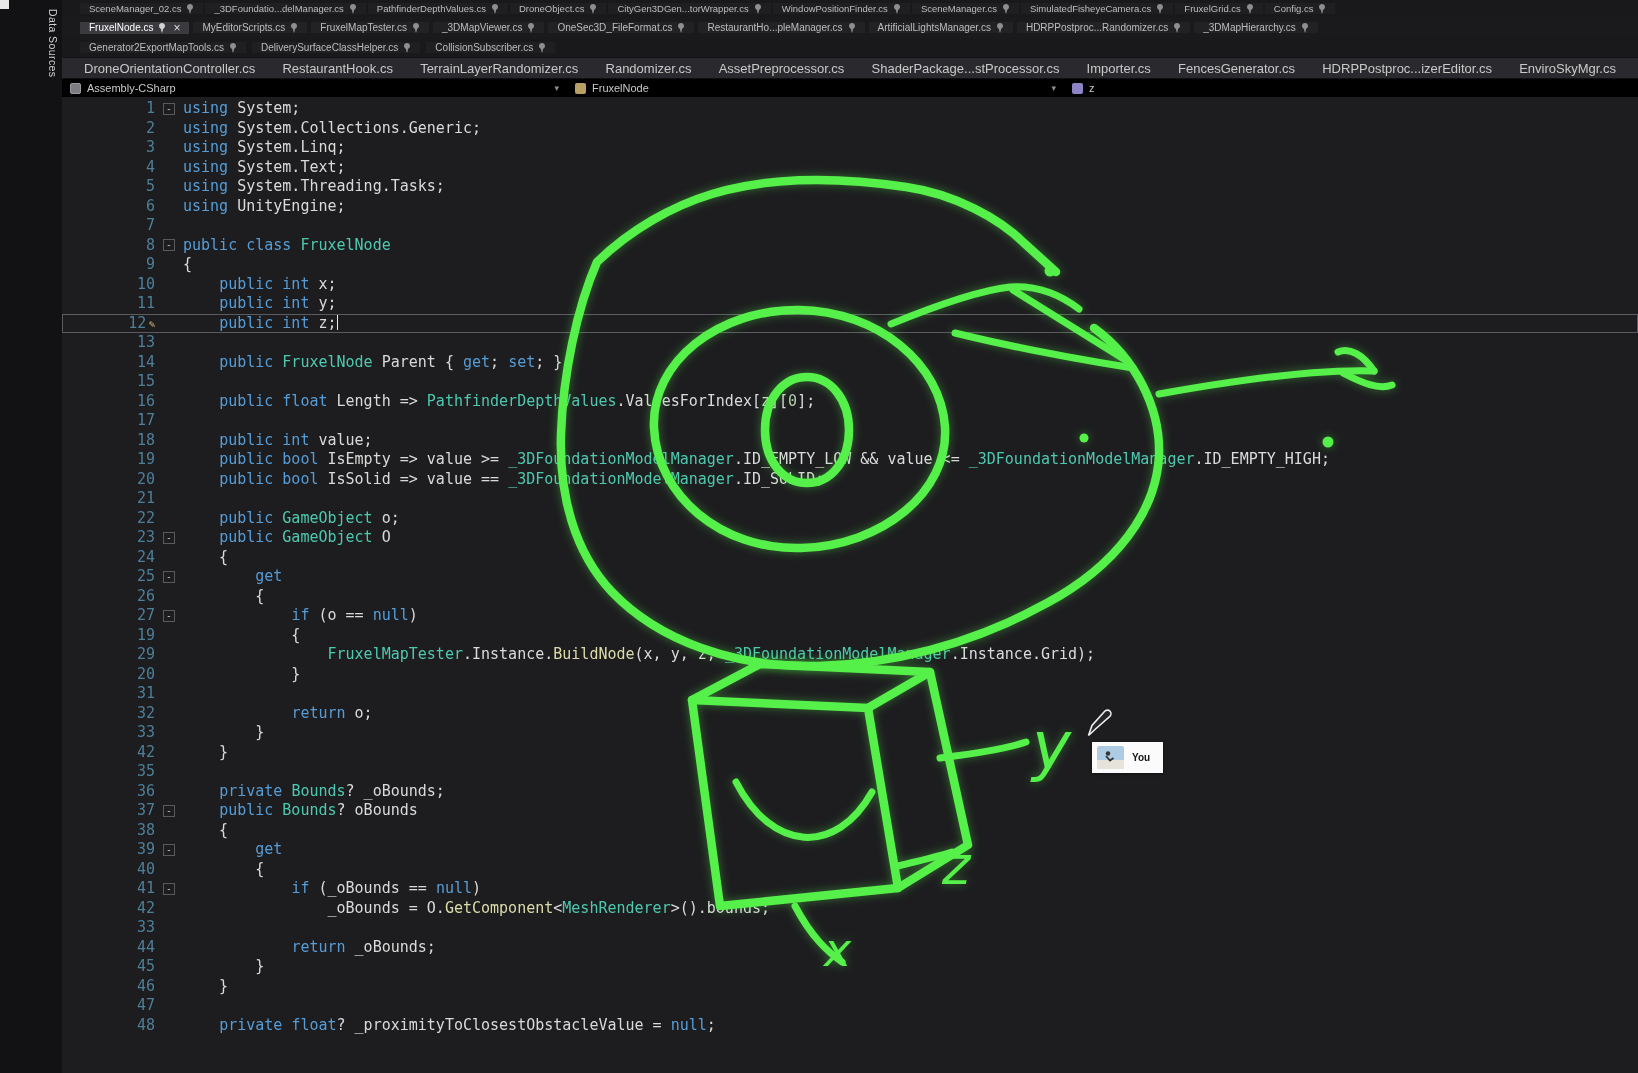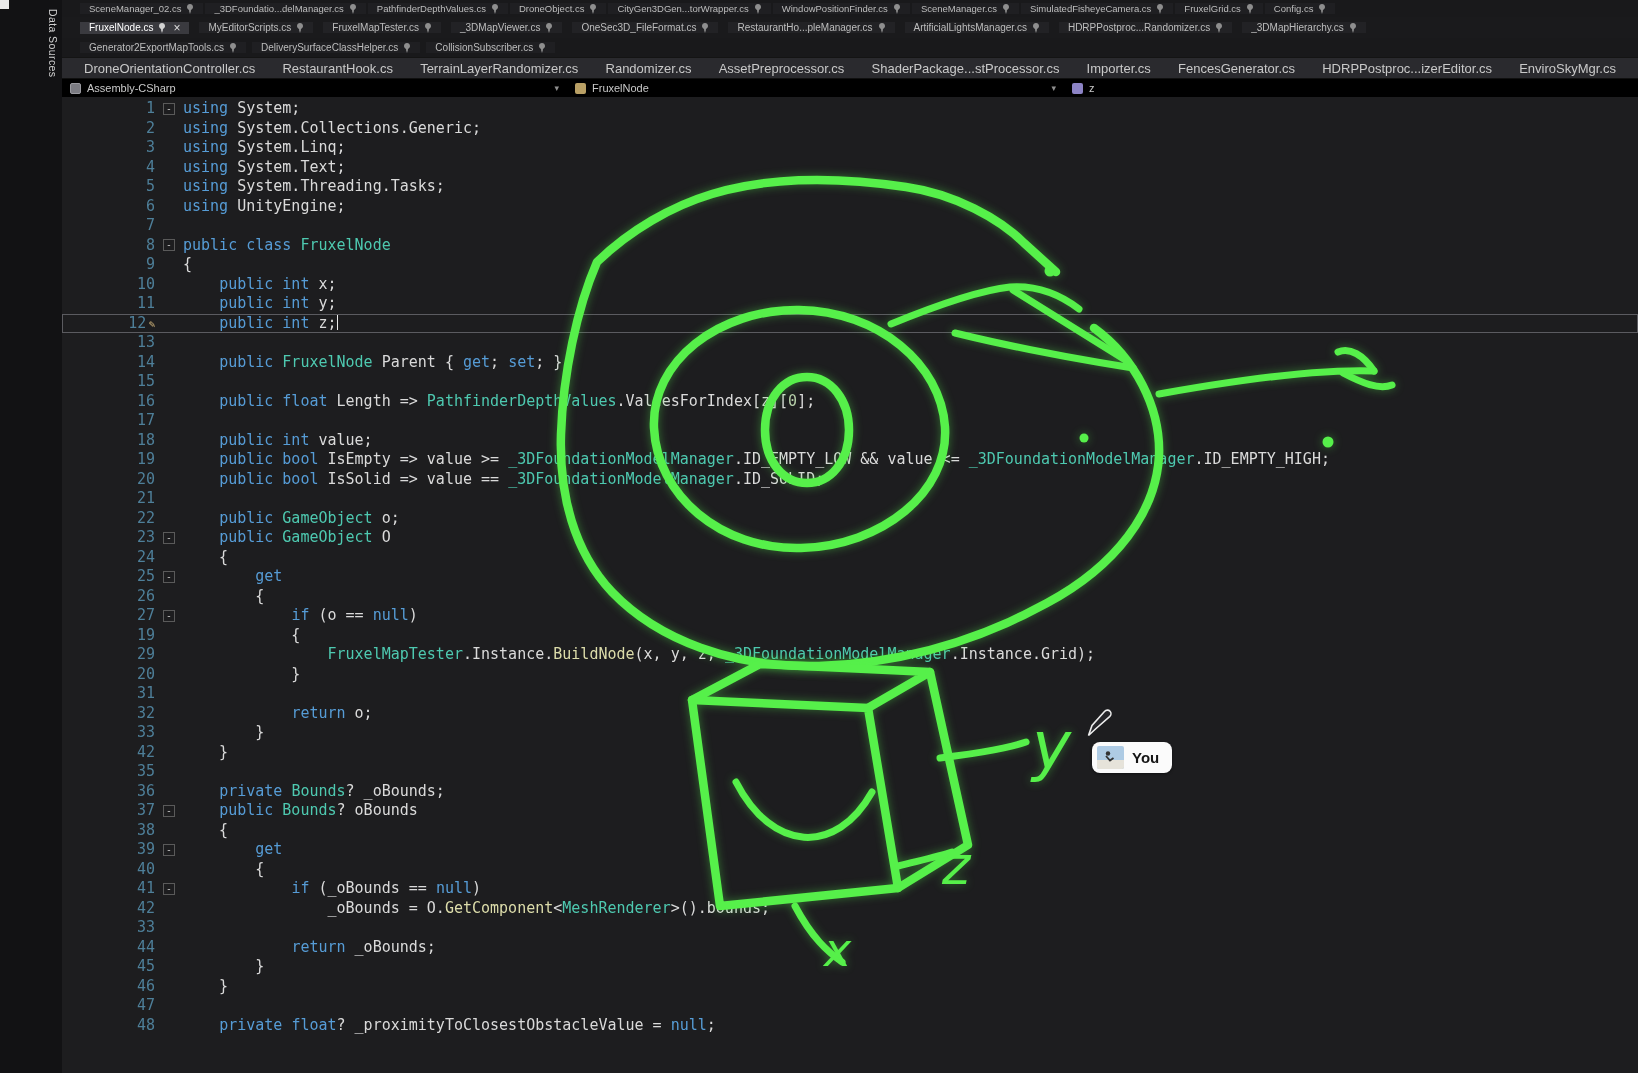--- a/index.html
+++ b/index.html
@@ -6,21 +6,21 @@
   html,body{background:#000}
   .app{position:relative;width:1638px;height:1073px;overflow:hidden;background:#1d1d1f;
        font-family:"Liberation Sans","DejaVu Sans",sans-serif;cursor:default}
   .corner-dot{position:absolute;left:0;top:0;width:9px;height:9px;background:#e9e9e9;z-index:6}
   .side-strip{position:absolute;left:0;top:0;bottom:0;width:62px;background:#121214;z-index:2}
   .side-tab{position:absolute;top:9px;right:3px;writing-mode:vertical-rl;font-size:10.5px;
             color:#cfcfcf;letter-spacing:.4px}
   .main{position:absolute;left:62px;top:0;right:0;bottom:0}
   .tabrow{display:flex;align-items:center;overflow:hidden}
   .r1{height:17px;background:#19191b;padding-left:18px;gap:2px}
-  .r2{height:21px;background:#1a1a1c;padding-left:18px;gap:10px}
+  .r2{height:21px;background:#1a1a1c;padding-left:18px;gap:4px}
   .r3{height:19px;background:#19191b;padding-left:18px;gap:6px}
   .r4{height:21px;background:#2a2a2e;padding:0 22px;justify-content:space-between;
       border-top:1px solid #141414;align-items:center}
   .tab{display:flex;align-items:center;gap:5px;padding:0 9px;background:#222225;color:#bdbdbd;
        font-size:10px;white-space:nowrap}
   .r1 .tab{font-size:9.5px;background:#1f1f22}
   .r3 .tab{font-size:10px;background:#1f1f22}
   .tab.active{background:#3a3a3f;color:#fff}
   .tab.flat{background:transparent;font-size:13px;color:#c9c9c9;padding:0}
   .pin{display:flex;color:#8e8e8e}
@@ -53,22 +53,22 @@
   .sm{color:var(--c-m)} .sn{color:var(--c-n)}
   .drawing{position:absolute;inset:0;width:100%;height:100%;z-index:40;pointer-events:none}
   .ann-stroke{fill:none;stroke:var(--ann);stroke-linecap:round;stroke-linejoin:round}
   .w8{stroke-width:8.5} .w7{stroke-width:7}
   .ann-dot{fill:var(--ann)}
   .ann-text{fill:var(--ann);font-family:"DejaVu Sans",sans-serif;font-style:italic}
   .glow{filter:drop-shadow(0 0 5px rgba(86,240,78,.4))}
   .cursor-label{position:absolute;left:1086px;top:708px;z-index:60}
   .pencil{position:absolute;left:0;top:0}
   .you-chip{position:absolute;left:6px;top:34px;display:flex;align-items:center;gap:8px;
-            background:#fbfbfb;border-radius:8px;padding:4px 13px 4px 5px;
-            box-shadow:0 1px 3px rgba(0,0,0,.45);font-weight:bold;font-size:15px;color:#151515;
+            background:#fbfbfb;border-radius:0;padding:4px 13px 4px 5px;
+            box-shadow:0 1px 3px rgba(0,0,0,.45);font-weight:bold;font-size:10px;color:#151515;
             white-space:nowrap}
   .avatar{width:27px;height:23px;border-radius:2px;overflow:hidden;flex:none}
 </style>
 </head>
 <body>
 
 <div class="app">
 
   <div class="corner-dot"></div>
 

